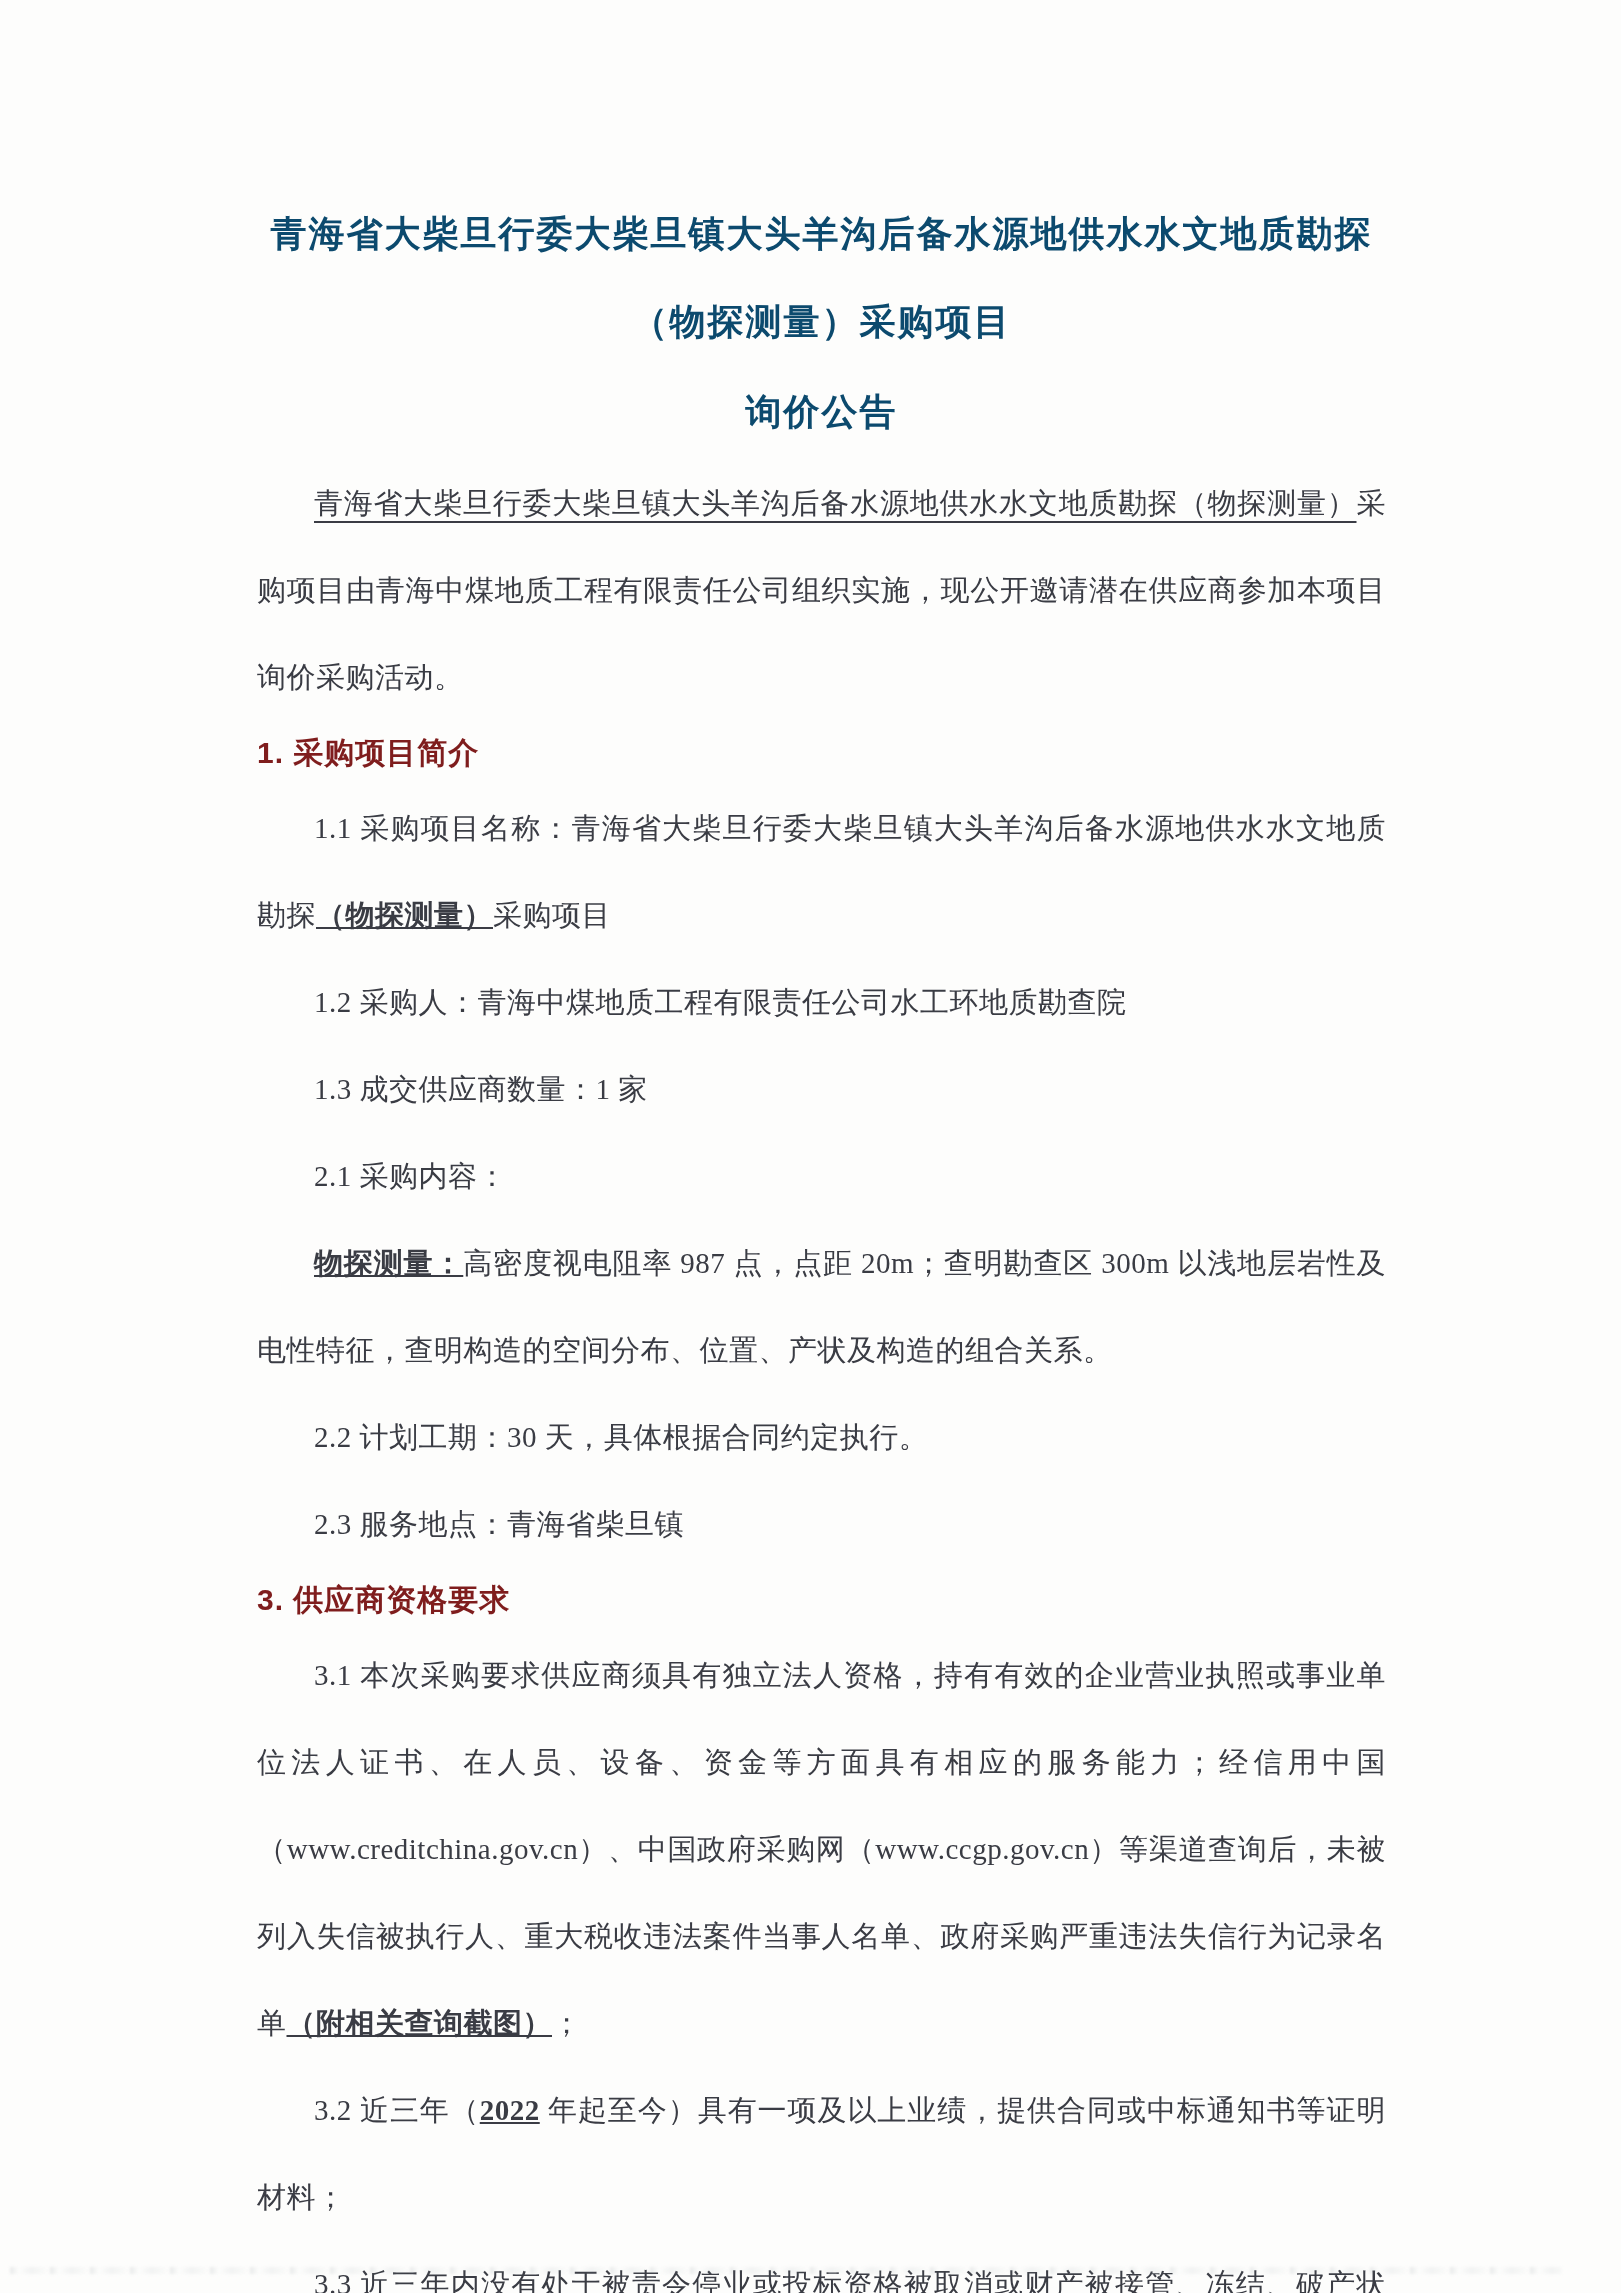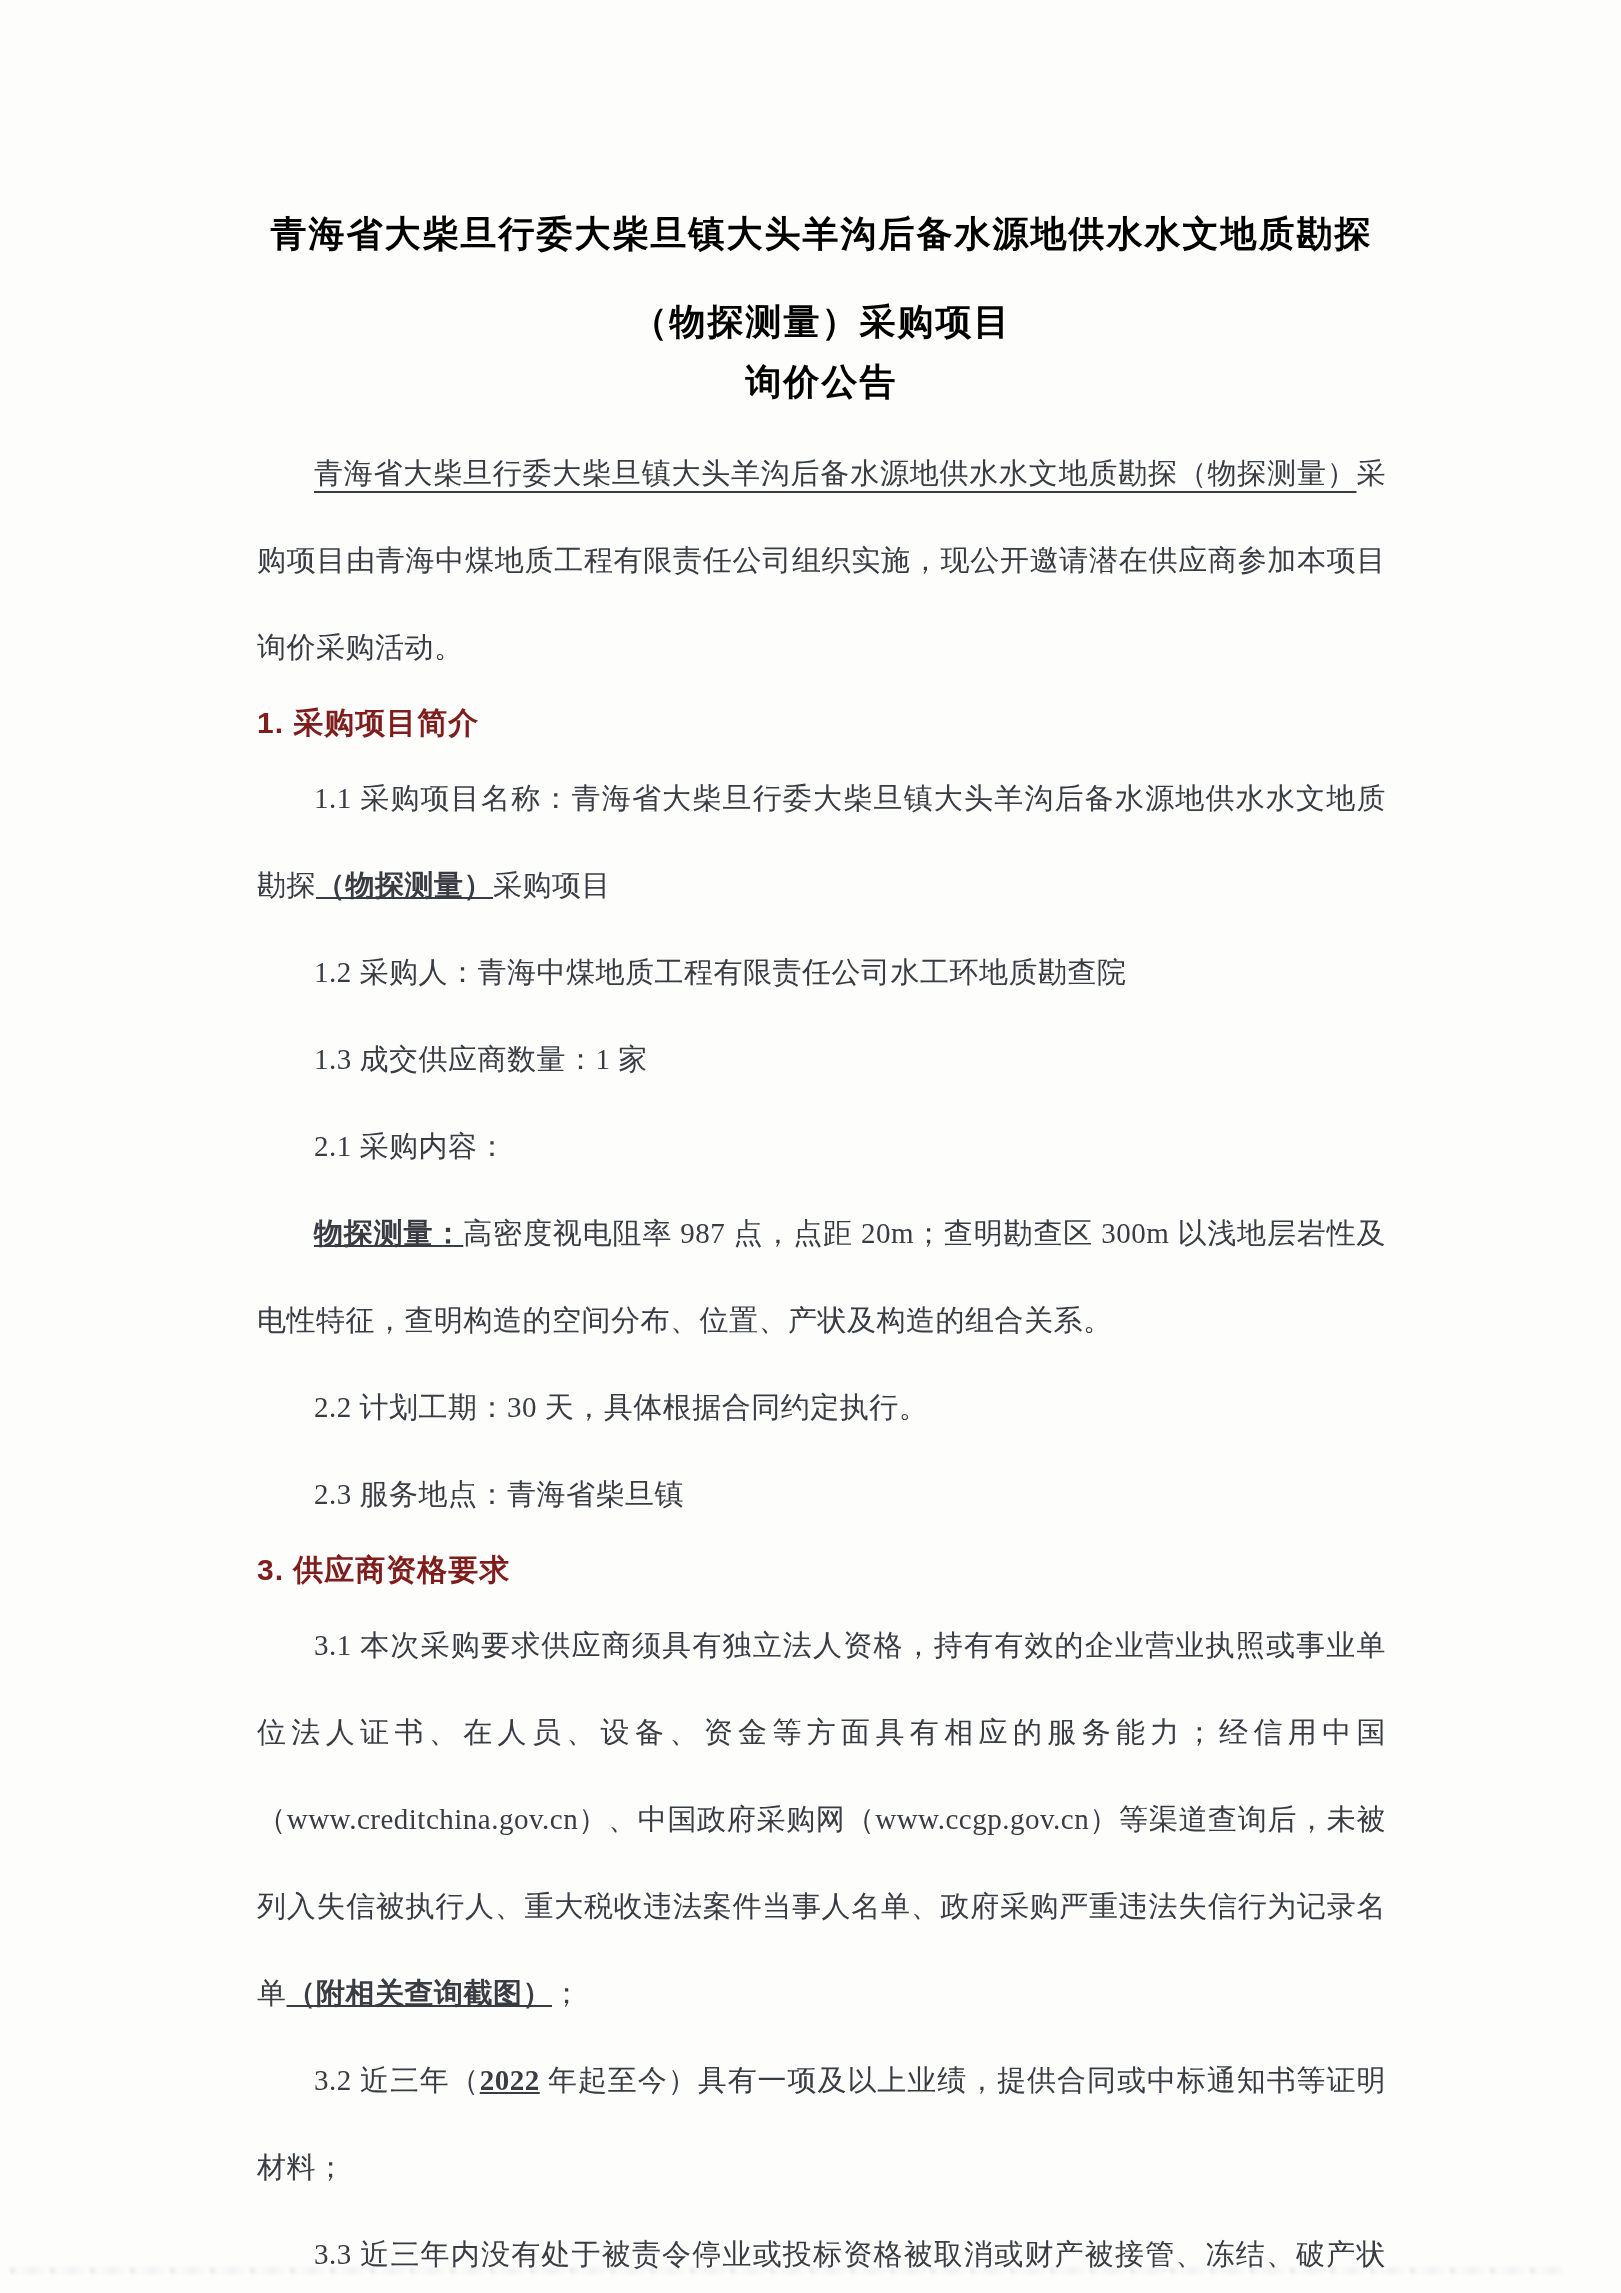--- a/index.html
+++ b/index.html
@@ -19,29 +19,29 @@
     position: absolute;
     left: 257px;
     top: 0;
     width: 1129px;
   }
 
   
   .title-line1, .title-line2, .subtitle {
     font-family: "Liberation Sans", "DejaVu Sans", sans-serif;
     font-weight: 700;
-    color: #000000;
+    color: #0c4a6e;
     text-align: center;
     font-size: 36px;
     line-height: 39px;
     letter-spacing: 2px;
   }
   .title-line1 { margin-top: 214px; }
   .title-line2 { margin-top: 49px; }
-  .subtitle    { margin-top: 21px; }
+  .subtitle    { margin-top: 51px; }
 
   
   .doc-body { margin-top: 29px; }
   .doc-body p.body {
     margin: 0;
     font-size: 29px;
     line-height: 87px;
     text-align: justify;
     letter-spacing: 0.5px;
   }

